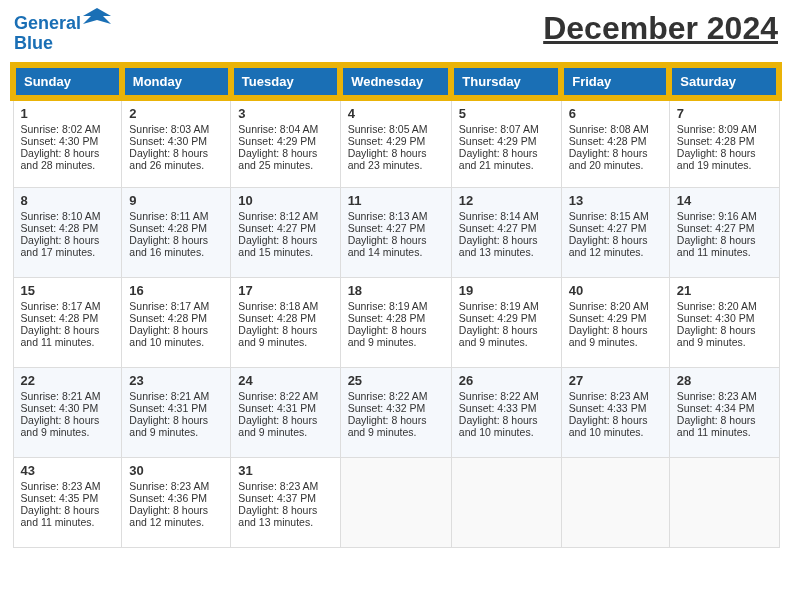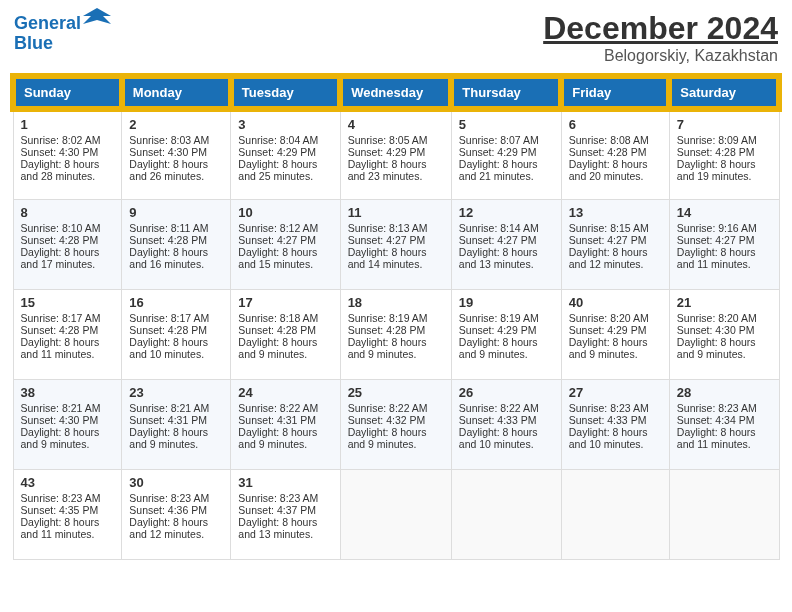--- a/index.html
+++ b/index.html
@@ -91,21 +91,20 @@
         </div>
         <svg width="28" height="32" viewBox="0 0 28 32" style="margin-left:2px;margin-top:-4px;">
           <polygon points="14,2 28,10 20,10 28,18 14,14 0,18 8,10 0,10" fill="#1a6fb5"></polygon>
         </svg>
       </div>
       <div class="logo-text" style="color:#1a6fb5;font-size:18px;font-weight:bold;margin-top:-4px;">Blue</div>
     </div>
   </div>
   <div class="title-section">
     <div class="month-title">December 2024</div>
-    <div class="location">Belogorskiy, Kazakhstan</div>
   </div>
 </div>
 
 <table class="calendar">
   <thead>
     <tr>
     <th>Sunday</th>
         <th>Monday</th>
         <th>Tuesday</th>
         <th>Wednesday</th>
@@ -263,21 +262,21 @@
         <td>
           <span class="day-num">21</span>
           <div>Sunrise: 8:20 AM</div>
           <div>Sunset: 4:30 PM</div>
           <div>Daylight: 8 hours</div>
           <div>and 9 minutes.</div>
         </td>
       </tr>
       <tr>
         <td>
-          <span class="day-num">38</span>
+          <span class="day-num">22</span>
           <div>Sunrise: 8:21 AM</div>
           <div>Sunset: 4:30 PM</div>
           <div>Daylight: 8 hours</div>
           <div>and 9 minutes.</div>
         </td>
         <td>
           <span class="day-num">23</span>
           <div>Sunrise: 8:21 AM</div>
           <div>Sunset: 4:31 PM</div>
           <div>Daylight: 8 hours</div>

